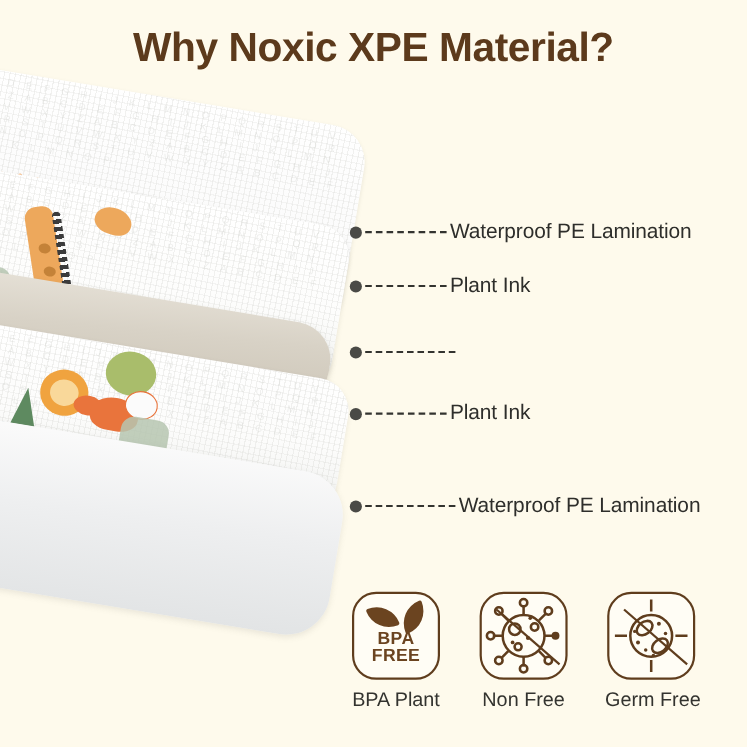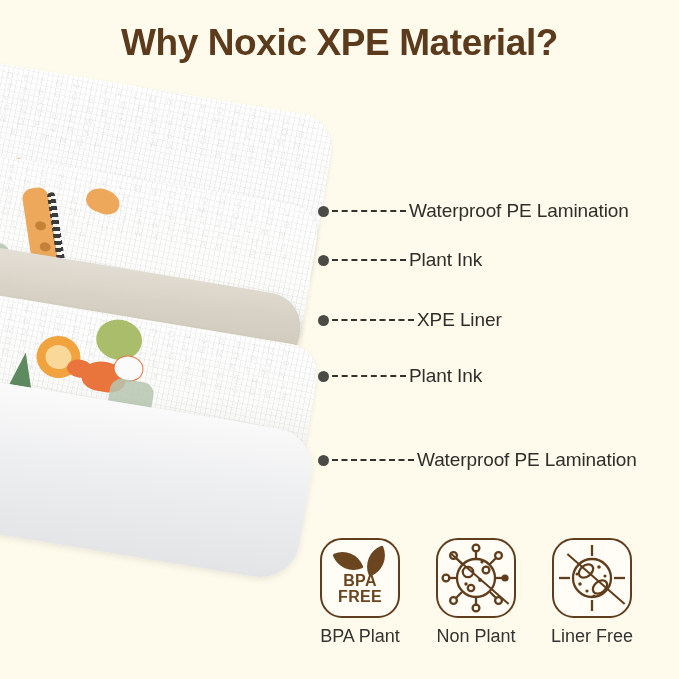--- a/index.html
+++ b/index.html
@@ -287,21 +287,20 @@
 
   <div class="callout-row" style="top:49px;">
     <span class="callout-dot"></span>
     <span class="callout-dash" style="width:74px"></span>
     <span class="callout-label">Plant Ink</span>
   </div>
 
   <div class="callout-row" style="top:109px;">
     <span class="callout-dot"></span>
     <span class="callout-dash" style="width:82px"></span>
-    <span class="callout-label">XPE Liner</span>
   </div>
 
   <div class="callout-row" style="top:165px;">
     <span class="callout-dot"></span>
     <span class="callout-dash" style="width:74px"></span>
     <span class="callout-label">Plant Ink</span>
   </div>
 
   <div class="callout-row" style="top:249px;">
     <span class="callout-dot"></span>
@@ -352,21 +351,21 @@
         </g>
         <g fill="#5f3d1d">
           <circle cx="42" cy="40" r="1.9"></circle>
             <circle cx="28" cy="44" r="1.7"></circle>
           <circle cx="44" cy="22" r="1.6"></circle>
             <circle cx="67" cy="38" r="3.6"></circle>
         </g>
       </svg>
       <span class="slash"></span>
     </div>
-    <div class="badge-caption">Non Plant</div>
+    <div class="badge-caption">Non Free</div>
   </div>
 
   <div class="badge">
     <div class="badge-frame">
       <svg class="icon-svg" width="76" height="76" viewBox="0 0 76 76">
         <g fill="none" stroke="#5f3d1d" stroke-width="2.3">
           <circle cx="38" cy="38" r="19"></circle>
           <line x1="38" y1="16" x2="38" y2="5"></line>
           <line x1="38" y1="60" x2="38" y2="71"></line>
           <line x1="16" y1="38" x2="5" y2="38"></line>
@@ -378,15 +377,15 @@
           <circle cx="45" cy="27" r="1.8"></circle>
             <circle cx="51" cy="36" r="1.6"></circle>
           <circle cx="26" cy="44" r="1.8"></circle>
             <circle cx="33" cy="51" r="1.6"></circle>
           <circle cx="40" cy="56" r="1.6"></circle>
             <circle cx="23" cy="34" r="1.5"></circle>
         </g>
       </svg>
       <span class="slash"></span>
     </div>
-    <div class="badge-caption">Liner Free</div>
+    <div class="badge-caption">Germ Free</div>
   </div>
 </div>
 
 </body></html>

